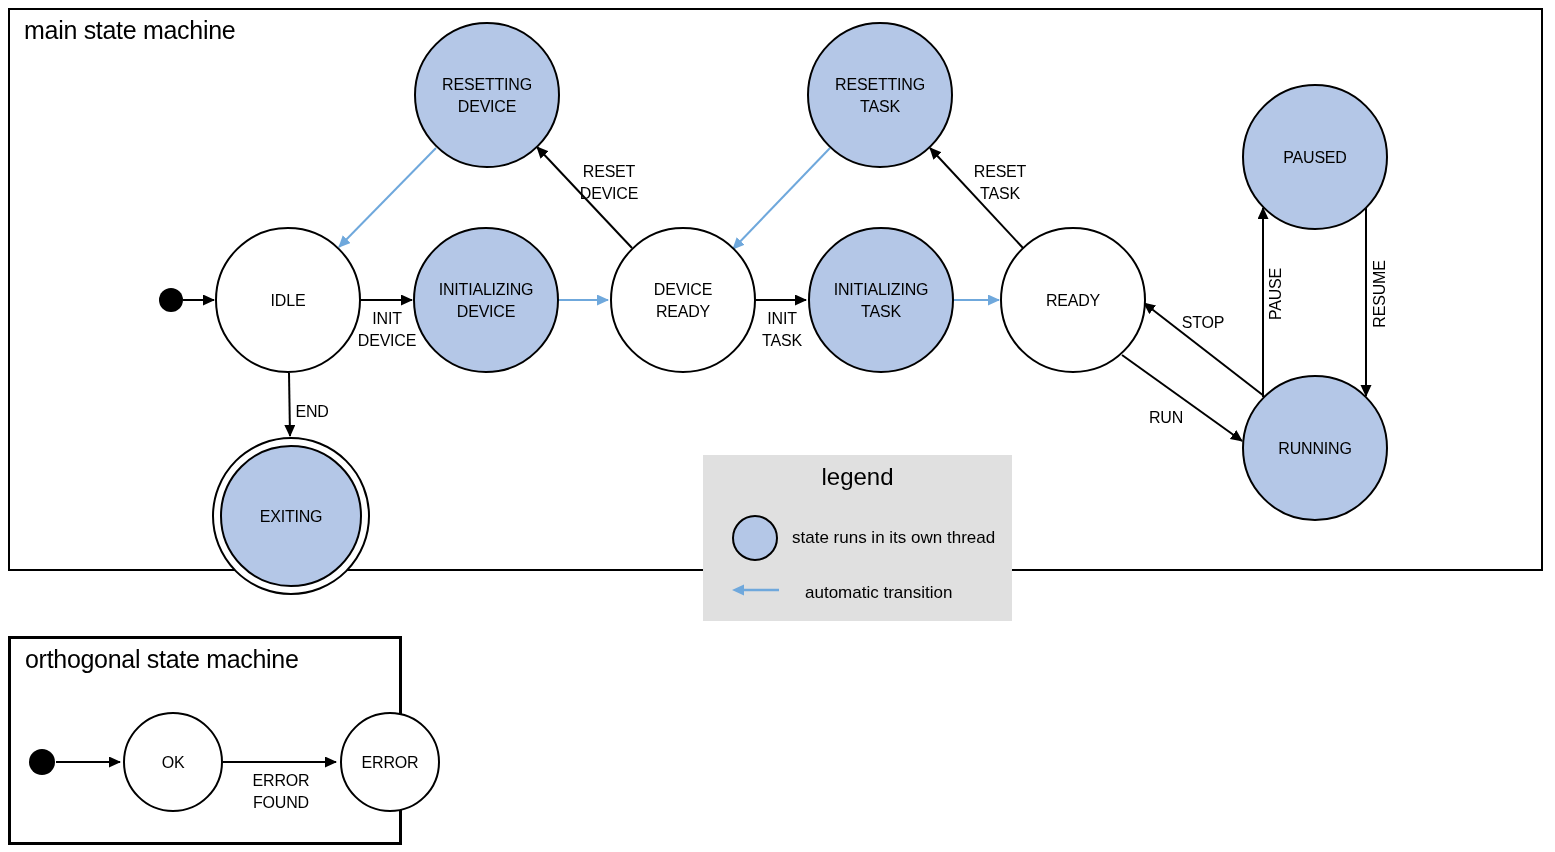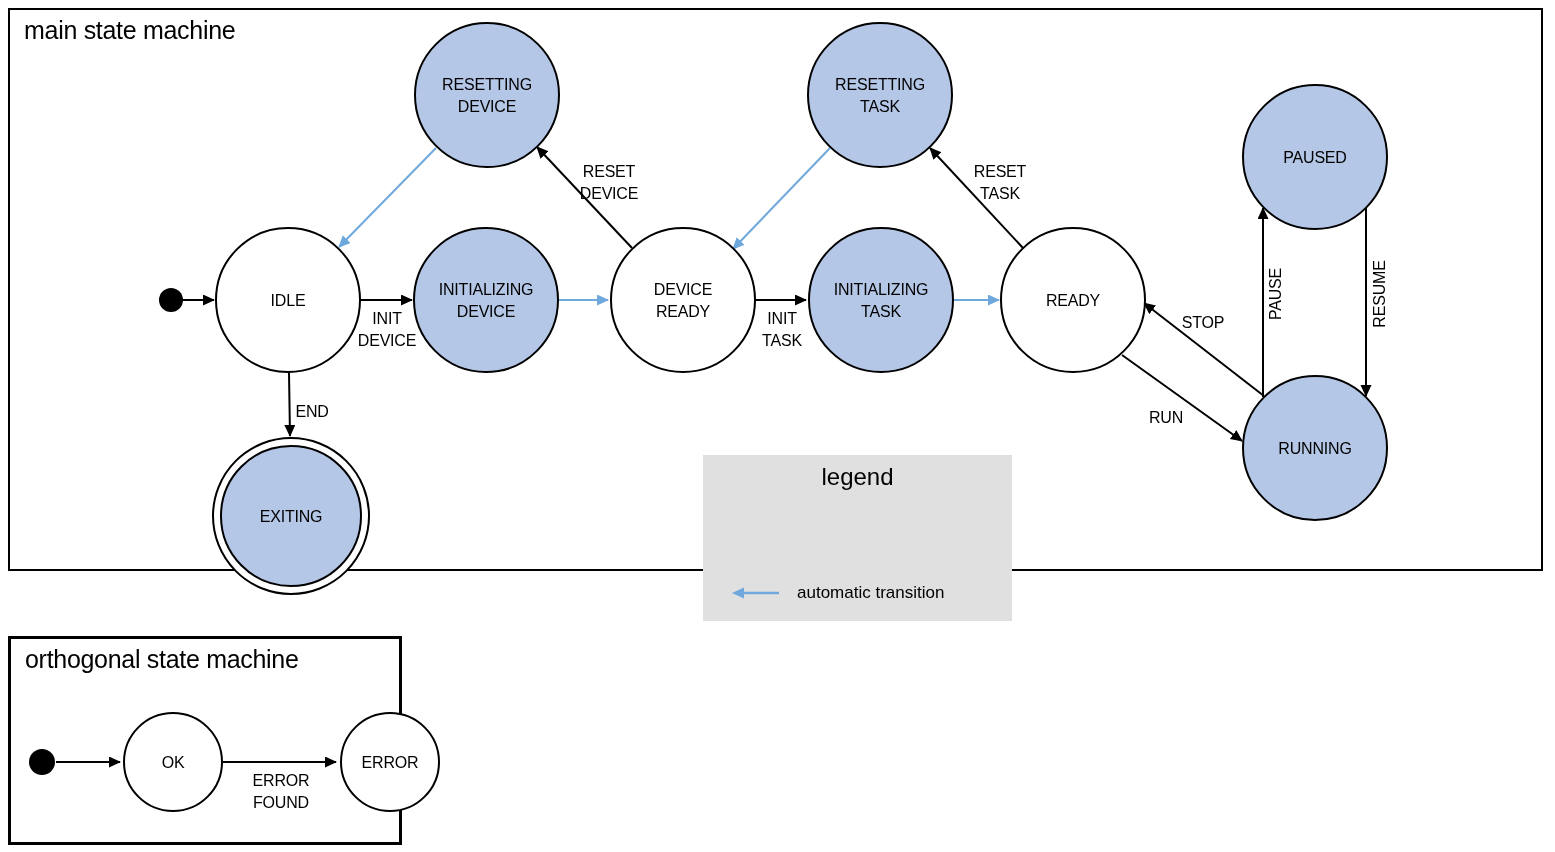--- a/index.html
+++ b/index.html
@@ -44,21 +44,21 @@
     top: 8px; left: 0; width: 100%;
     text-align: center;
     font-size: 24px;
   }
   .legend-row1 {
     position: absolute; left: 29px; top: 60px;
     display: flex; align-items: center; gap: 14px;
   }
   .legend-row2 {
     position: absolute; left: 28px; top: 128px;
-    display: flex; align-items: center; gap: 16px;
+    display: flex; gap: 24px;
   }
   .legend-circle {
     width: 46px; height: 46px;
     border-radius: 50%;
     background: var(--threaded-fill);
     border: 2px solid #000;
     flex: 0 0 auto;
   }
   .legend-label { font-size: 17px; white-space: nowrap; }
   .legend-arrow { display: block; flex: 0 0 auto; }
@@ -83,20 +83,24 @@
 <div class="panel main">
   <div class="panel-title">main state machine</div>
 </div>
 
 <div class="panel ortho">
   <div class="panel-title">orthogonal state machine</div>
 </div>
 
 <div class="legend">
   <div class="legend-title">legend</div>
+  <div class="legend-row1">
+    <span class="legend-circle"></span>
+    <span class="legend-label">state runs in its own thread</span>
+  </div>
   <div class="legend-row2">
     <svg class="legend-arrow" width="50" height="14">
       <line x1="48" y1="7" x2="11" y2="7" class="auto-line" style="stroke-width:2.5"></line>
       <polygon points="13,1.5 1,7 13,12.5" class="head-auto"></polygon>
     </svg>
     <span class="legend-label">automatic transition</span>
   </div>
 </div>
 
 <svg class="diagram" id="diagram" width="1555" height="852">

